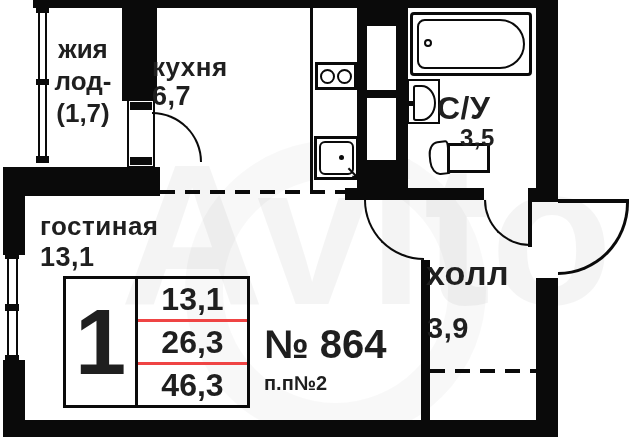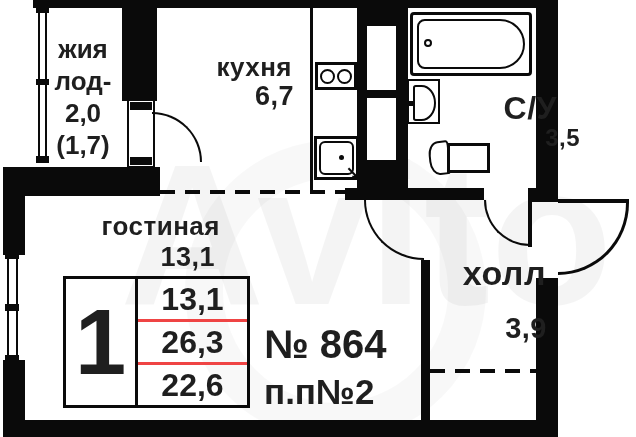--- a/index.html
+++ b/index.html
@@ -1,20 +1,20 @@
 <!DOCTYPE html>
 <html><head>
 <meta charset="utf-8">
 <style>
   html,body{margin:0;padding:0;background:#fff;}
   .plan{position:relative;width:636px;height:437px;background:#fff;overflow:hidden;
         font-family:"Liberation Sans",sans-serif;color:#1f1f1f;}
   .abs{position:absolute;}
   .w{position:absolute;background:#0a0a0a;}
-  .lbl{position:absolute;text-align:right;font-weight:600;color:#1f1f1f;letter-spacing:.5px;}
+  .lbl{position:absolute;text-align:left;font-weight:600;color:#1f1f1f;letter-spacing:.5px;}
   .fix{position:absolute;background:#fff;border:3px solid #0a0a0a;box-sizing:border-box;}
   .thin{border-width:2px;}
   .dash{position:absolute;height:4px;background:repeating-linear-gradient(90deg,#0a0a0a 0 15px,transparent 15px 25px);}
   .arc{position:absolute;box-sizing:border-box;}
   .wm{position:absolute;color:rgba(0,0,0,.045);font-weight:bold;pointer-events:none;}
   .ring{position:absolute;border:38px solid rgba(0,0,0,.028);border-radius:50%;pointer-events:none;}
   .tbl{position:absolute;left:63px;top:276px;width:187px;height:132px;border:3px solid #0a0a0a;box-sizing:border-box;display:flex;}
   .tbl .c1{width:72px;border-right:3px solid #0a0a0a;box-sizing:border-box;display:flex;align-items:center;justify-content:center;
            font-size:92px;font-weight:600;}
   .tbl .c2{flex:1;display:flex;flex-direction:column;}
@@ -95,37 +95,36 @@
   <div class="w" style="left:400px;top:96px;width:5px;height:16px;"></div>
   <div class="w" style="left:403px;top:101px;width:10px;height:5px;"></div>
   <div class="abs" style="left:428px;top:138px;width:62px;height:38px;">
     <div style="position:absolute;left:1px;top:3px;width:21px;height:34px;border:2.5px solid #0a0a0a;box-sizing:border-box;border-radius:10px 3px 3px 10px / 14px 5px 5px 14px;transform:rotate(-6deg);background:#fff;"></div>
     <div style="position:absolute;left:19px;top:5px;width:43px;height:30px;border:3px solid #0a0a0a;box-sizing:border-box;background:#fff;"></div>
   </div>
 
   <div class="abs" style="left:33px;top:33px;width:100px;text-align:center;font-weight:600;font-size:26px;line-height:32px;">
     <div>жия</div>
     <div>лод-</div>
-    <div>2,0</div>
     <div>(1,7)</div>
   </div>
   <div class="lbl" style="left:152px;top:52px;width:140px;font-size:26px;">кухня</div>
   <div class="lbl" style="left:152px;top:81px;width:142px;font-size:27px;">6,7</div>
   <div class="lbl" style="left:437px;top:90px;width:120px;font-size:32px;">С/У</div>
   <div class="lbl" style="left:460px;top:124px;width:120px;font-size:24px;">3,5</div>
   <div class="lbl" style="left:40px;top:211px;width:180px;font-size:26px;">гостиная</div>
   <div class="lbl" style="left:40px;top:242px;width:175px;font-size:27px;">13,1</div>
   <div class="lbl" style="left:426px;top:254px;width:120px;font-size:34px;">холл</div>
   <div class="lbl" style="left:427px;top:284px;width:120px;font-size:29px;margin-top:28px;">3,9</div>
 
   <div class="tbl">
     <div class="c1">1</div>
     <div class="c2">
       <div>13,1</div>
       <div>26,3</div>
-      <div>22,6</div>
+      <div>46,3</div>
     </div>
   </div>
 
   <div class="abs" style="left:264px;top:322px;font-size:40px;font-weight:600;color:#1f1f1f;">№ 864</div>
-  <div class="abs" style="left:264px;top:372px;font-size:35px;font-weight:600;color:#1f1f1f;">п.п№2</div>
+  <div class="abs" style="left:264px;top:372px;font-size:20px;font-weight:600;color:#1f1f1f;">п.п№2</div>
 
 </div>
 
 </body></html>

